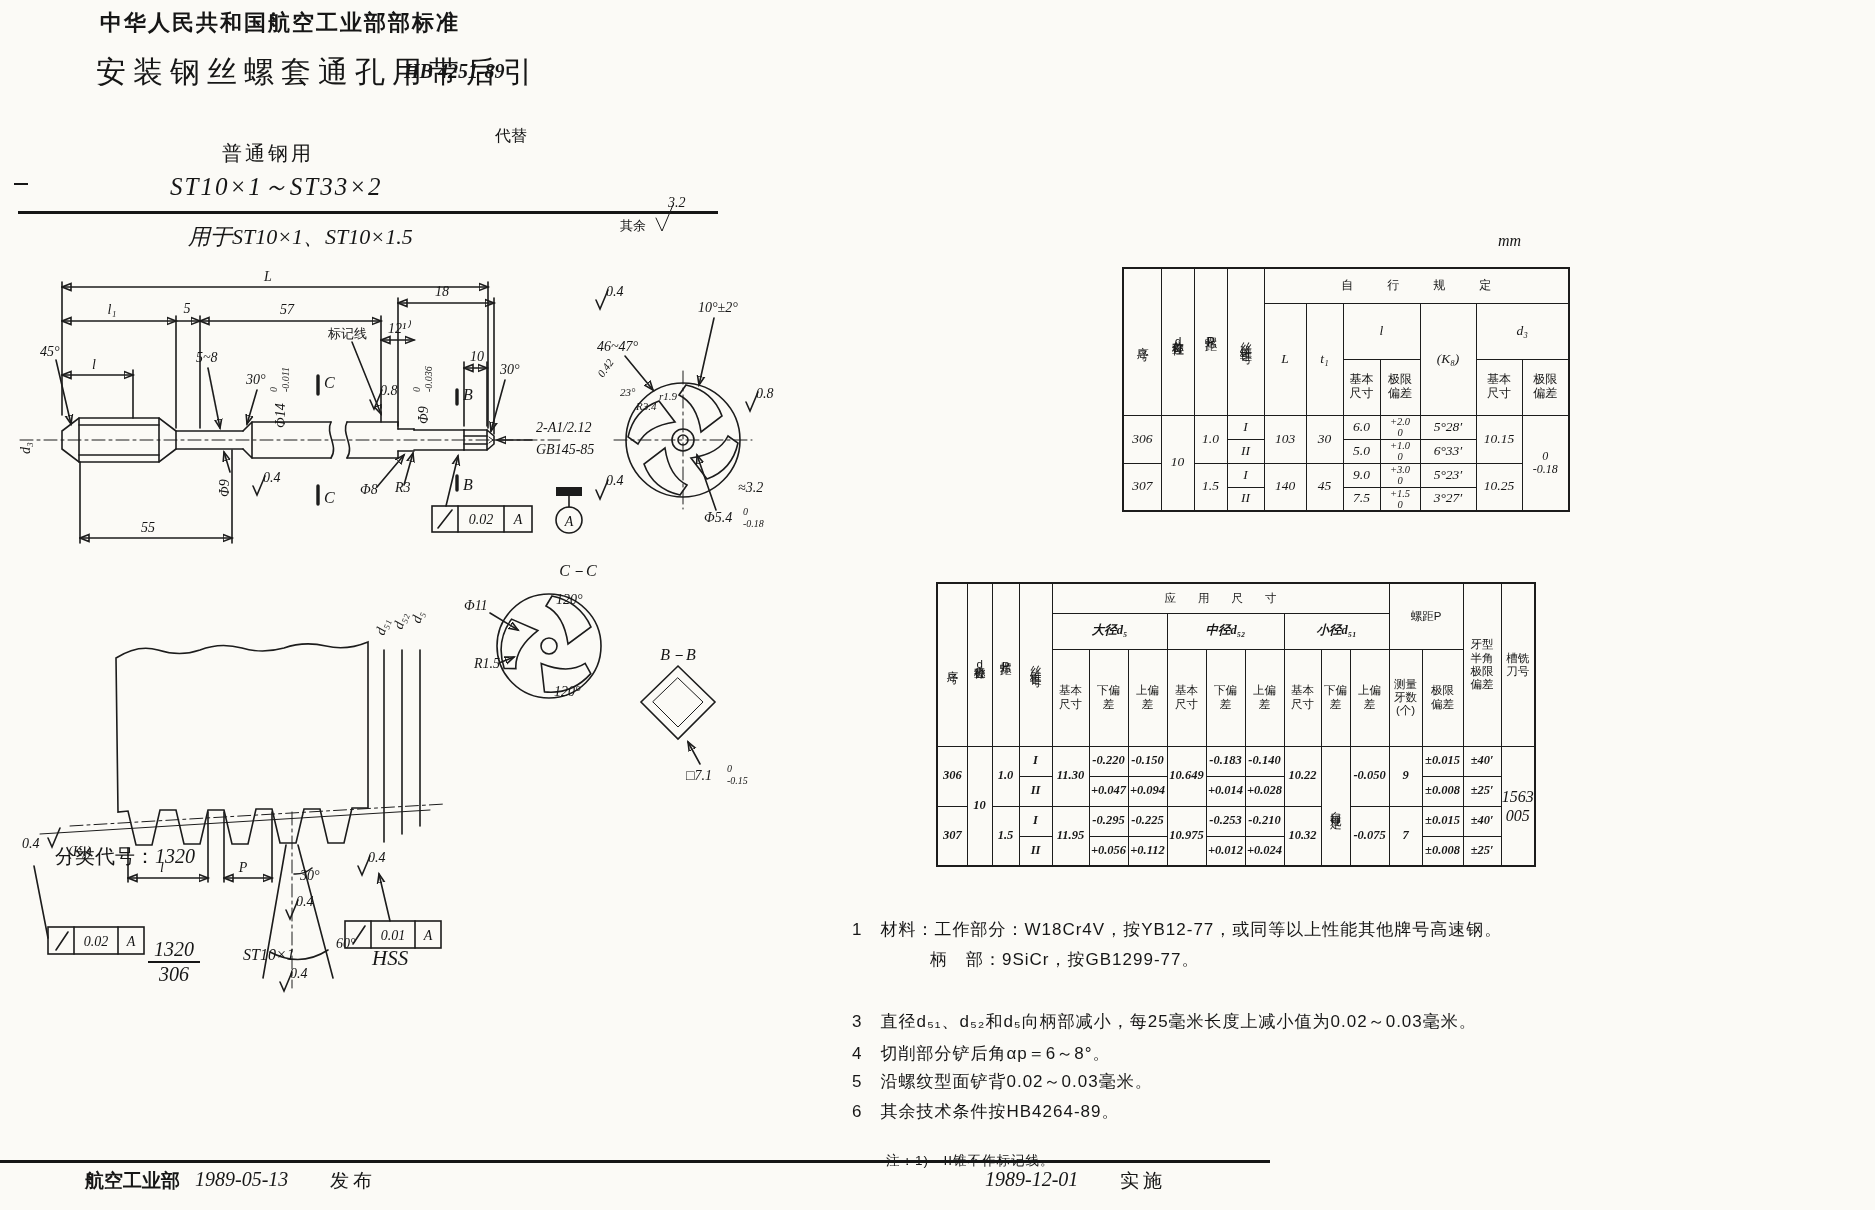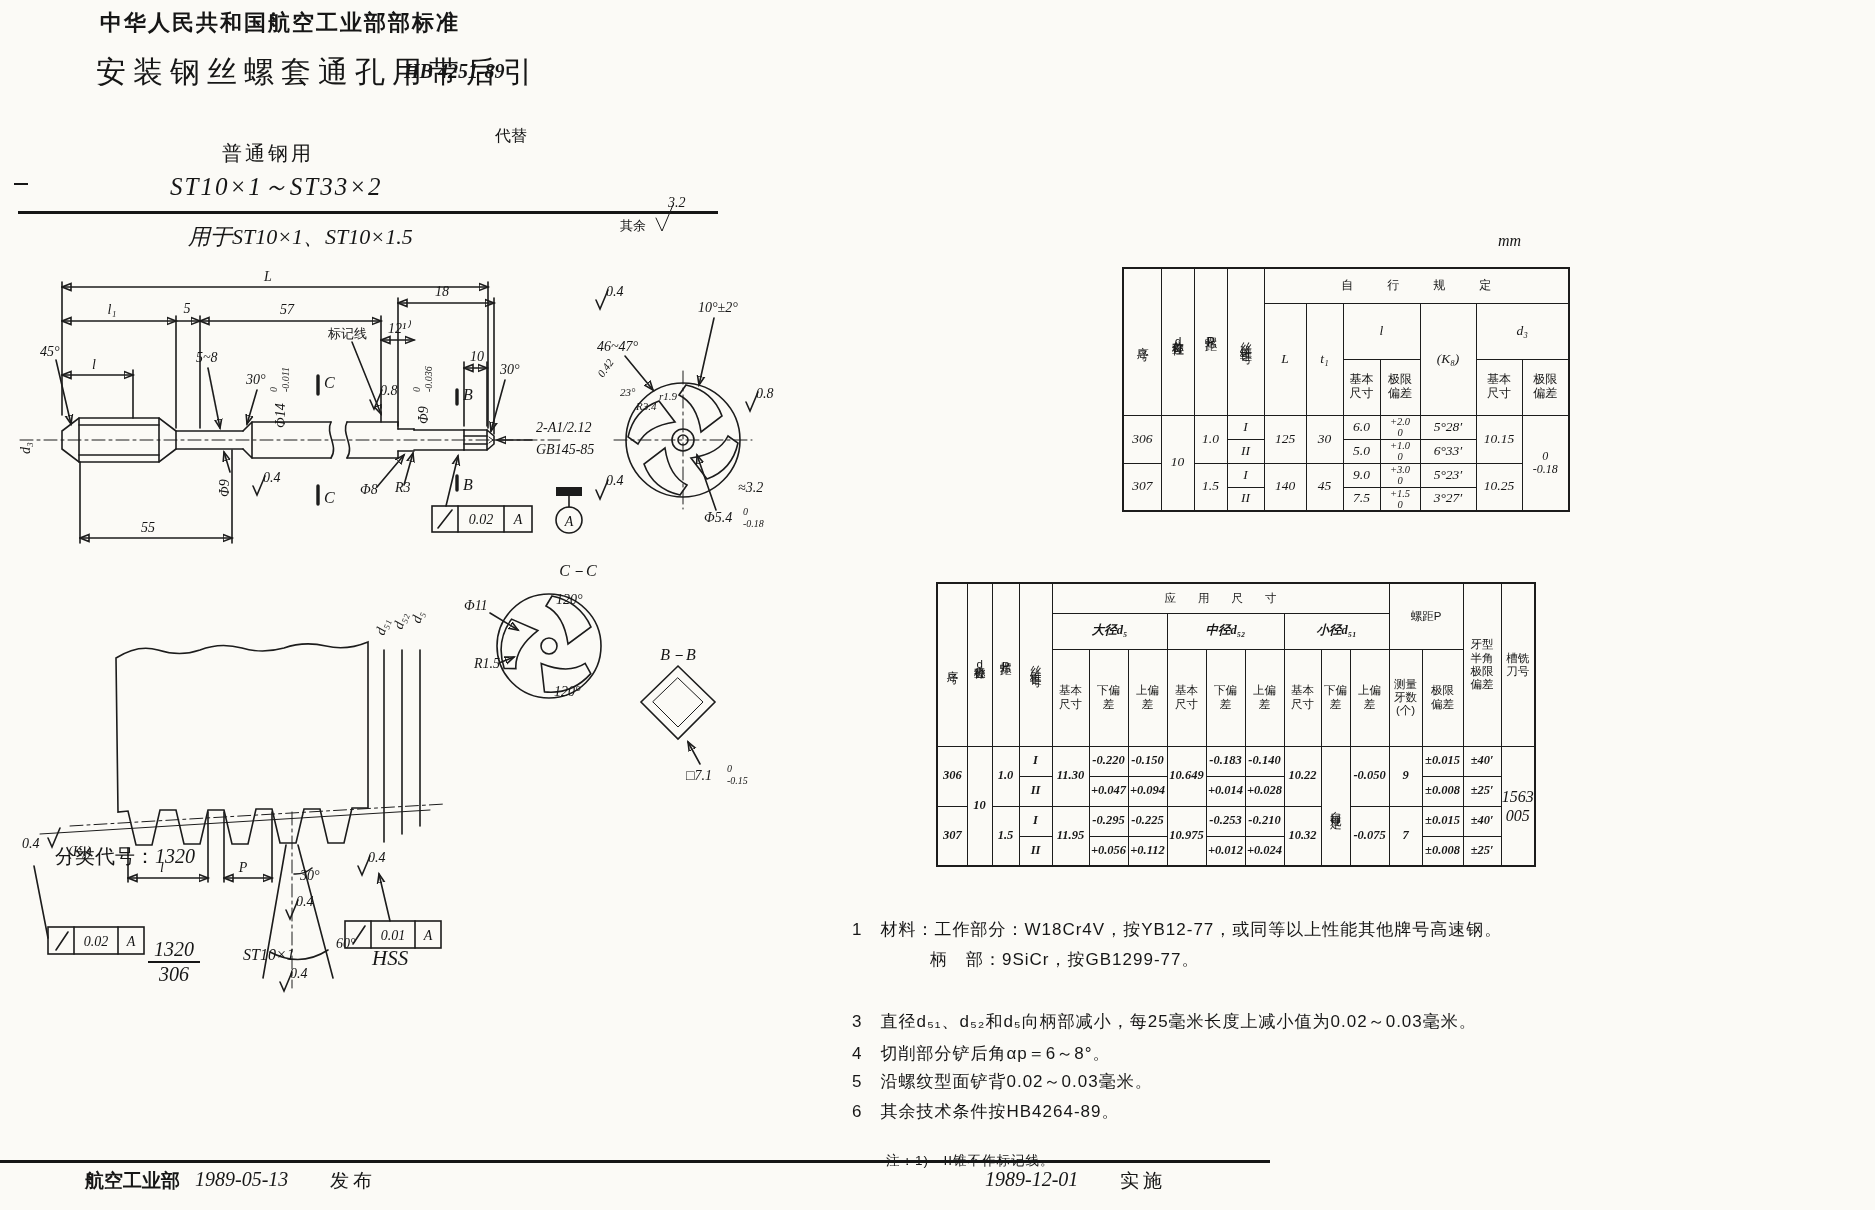--- a/index.html
+++ b/index.html
@@ -344,21 +344,21 @@
       <td class="wrap"><span class="w2">基本尺寸</span></td>
       <td class="wrap"><span class="w2">极限偏差</span></td>
       <td class="wrap"><span class="w2">基本尺寸</span></td>
       <td class="wrap"><span class="w2">极限偏差</span></td>
     </tr>
     <tr class="h24">
       <td rowspan="2" class="num">306</td>
       <td rowspan="4" class="num">10</td>
       <td rowspan="2" class="num">1.0</td>
       <td class="num">I</td>
-      <td rowspan="2" class="num">125</td>
+      <td rowspan="2" class="num">103</td>
       <td rowspan="2" class="num">30</td>
       <td class="num">6.0</td>
       <td class="tolc">
             <span>+2.0</span>
             <span>0</span>
           </td>
       <td class="num">5°28′</td>
       <td rowspan="2" class="num">10.15</td>
       <td rowspan="4" class="tolc">
             <span style="font-size:12px">0</span>

